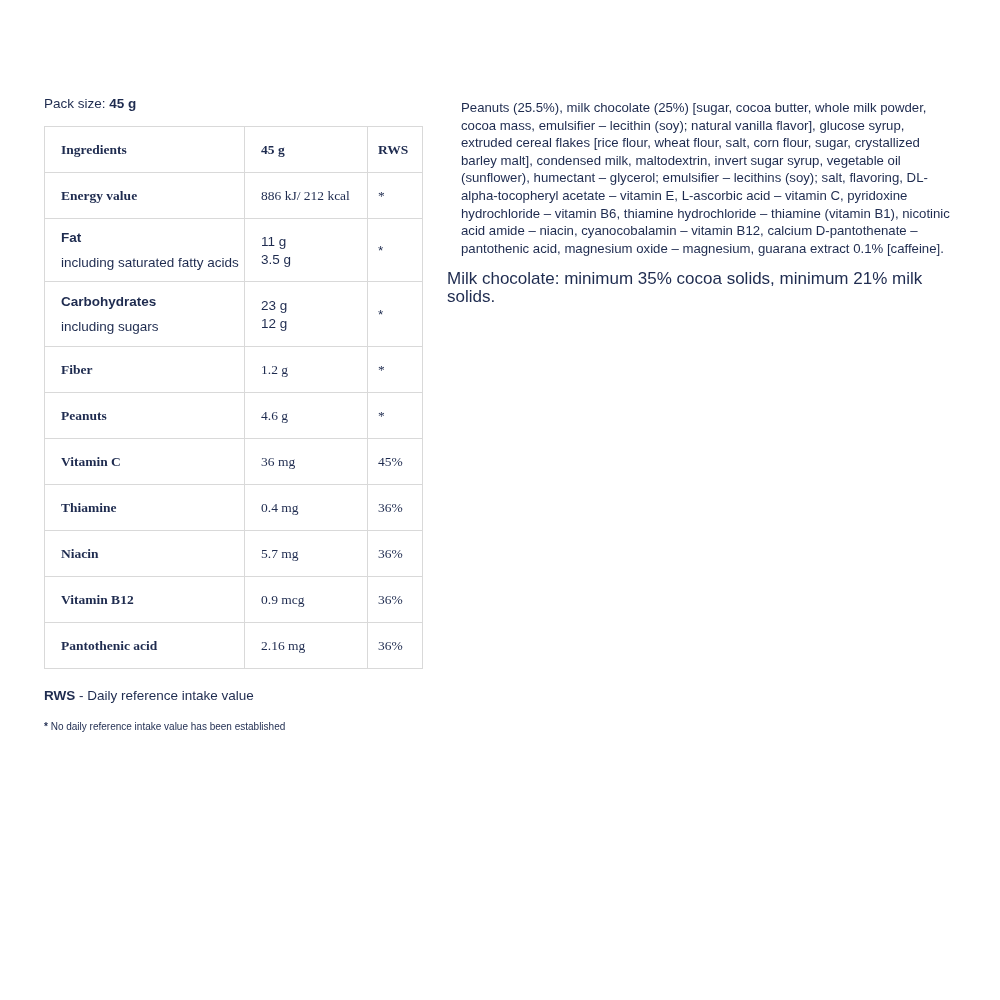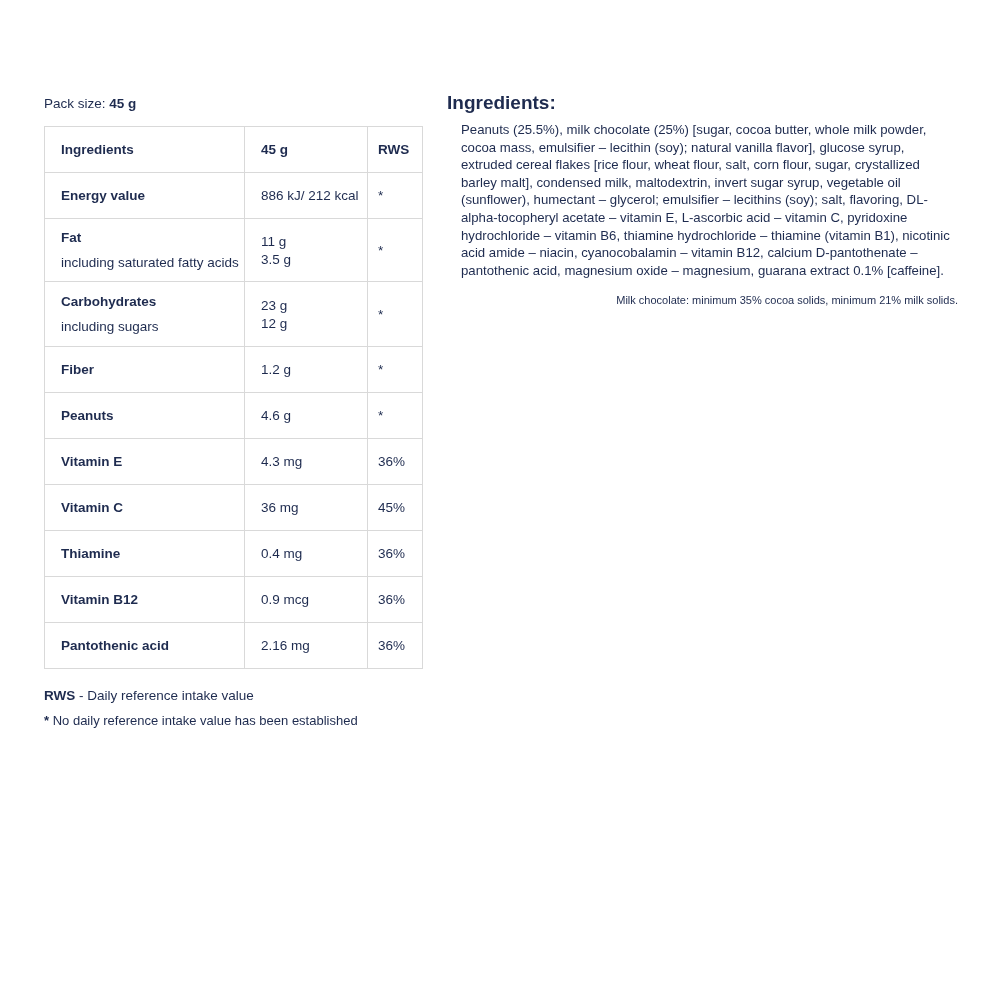--- a/index.html
+++ b/index.html
@@ -30,36 +30,36 @@
     text-align: left;
     padding: 0;
   }
   table.nutrition th { font-weight: 700; }
   .c1 { width: 200px; }
   .c2 { width: 123px; }
   .c3 { width: 55px; }
   table.nutrition th.cell-label, table.nutrition td.cell-label { padding-left: 16px; }
   table.nutrition th.cell-value, table.nutrition td.cell-value { padding-left: 16px; }
   table.nutrition th.cell-rws,   table.nutrition td.cell-rws   { padding-left: 10px; }
-  tr.row { height: 46px; }
+  tr.row { height: 46px; font-family: Liberation Serif, serif; }
   tr.row-tall2 { height: 63px; }
   tr.row-tall3 { height: 65px; }
   .lbl { font-weight: 700; }
   .sub { font-weight: 400; margin-top: 10px; }
   .val-line + .val-line { margin-top: 3px; }
 
   .footnote-rws { margin-top: 19px; font-size: 13.5px; }
-  .footnote-star { margin-top: 10px; font-size: 13px; }
+  .footnote-star { margin-top: 18px; font-size: 10px; }
   .footnote-rws strong, .footnote-star strong { font-weight: 700; }
 
   
   .right-col { position: absolute; left: 447px; top: 92px; width: 511px; }
   .ing-heading { font-size: 19px; font-weight: 700; margin: 0; }
   .ing-text { font-size: 13.2px; line-height: 17.6px; margin: 7px 0 0 14px; }
-  .ing-text2 { font-size: 11px; line-height: 17.6px; margin: 13px 0 0 0; text-align: right; }
+  .ing-text2 { font-size: 17px; line-height: 17.6px; margin: 13px 0 0 0; }
 </style>
 </head>
 <body>
 
 <div class="page">
 
   <div class="left-col">
 
     <div class="pack-size">
       <span>Pack size:</span>
@@ -127,29 +127,20 @@
         <td class="cell-label">
               <div class="lbl">Peanuts</div>
             </td>
         <td class="cell-value">
               <div class="val-line">4.6 g</div>
             </td>
         <td class="cell-rws"><span>*</span></td>
       </tr>
 
 
-      <tr class="row">
-        <td class="cell-label">
-              <div class="lbl">Vitamin E</div>
-            </td>
-        <td class="cell-value">
-              <div class="val-line">4.3 mg</div>
-            </td>
-        <td class="cell-rws"><span>36%</span></td>
-      </tr>
 
       <tr class="row">
         <td class="cell-label">
               <div class="lbl">Vitamin C</div>
             </td>
         <td class="cell-value">
               <div class="val-line">36 mg</div>
             </td>
         <td class="cell-rws"><span>45%</span></td>
       </tr>
@@ -157,20 +148,29 @@
       <tr class="row">
         <td class="cell-label">
               <div class="lbl">Thiamine</div>
             </td>
         <td class="cell-value">
               <div class="val-line">0.4 mg</div>
             </td>
         <td class="cell-rws"><span>36%</span></td>
       </tr>
 
+      <tr class="row">
+        <td class="cell-label">
+              <div class="lbl">Niacin</div>
+            </td>
+        <td class="cell-value">
+              <div class="val-line">5.7 mg</div>
+            </td>
+        <td class="cell-rws"><span>36%</span></td>
+      </tr>
 
 
       <tr class="row">
         <td class="cell-label">
               <div class="lbl">Vitamin B12</div>
             </td>
         <td class="cell-value">
               <div class="val-line">0.9 mcg</div>
             </td>
         <td class="cell-rws"><span>36%</span></td>
@@ -193,18 +193,17 @@
       <strong>RWS</strong><span> - Daily reference intake value</span>
     </div>
 
     <div class="footnote-star">
       <strong>*</strong><span> No daily reference intake value has been established</span>
     </div>
 
   </div>
 
   <div class="right-col">
-    <h2 class="ing-heading">Ingredients:</h2>
     <p class="ing-text">Peanuts (25.5%), milk chocolate (25%) [sugar, cocoa butter, whole milk powder, cocoa mass, emulsifier – lecithin (soy); natural vanilla flavor], glucose syrup, extruded cereal flakes [rice flour, wheat flour, salt, corn flour, sugar, crystallized barley malt], condensed milk, maltodextrin, invert sugar syrup, vegetable oil (sunflower), humectant – glycerol; emulsifier – lecithins (soy); salt, flavoring, DL-alpha-tocopheryl acetate – vitamin E, L-ascorbic acid – vitamin C, pyridoxine hydrochloride – vitamin B6, thiamine hydrochloride – thiamine (vitamin B1), nicotinic acid amide – niacin, cyanocobalamin – vitamin B12, calcium D-pantothenate – pantothenic acid, magnesium oxide – magnesium, guarana extract 0.1% [caffeine].</p>
     <p class="ing-text2">Milk chocolate: minimum 35% cocoa solids, minimum 21% milk solids.</p>
   </div>
 
 </div>
 
 </body></html>

